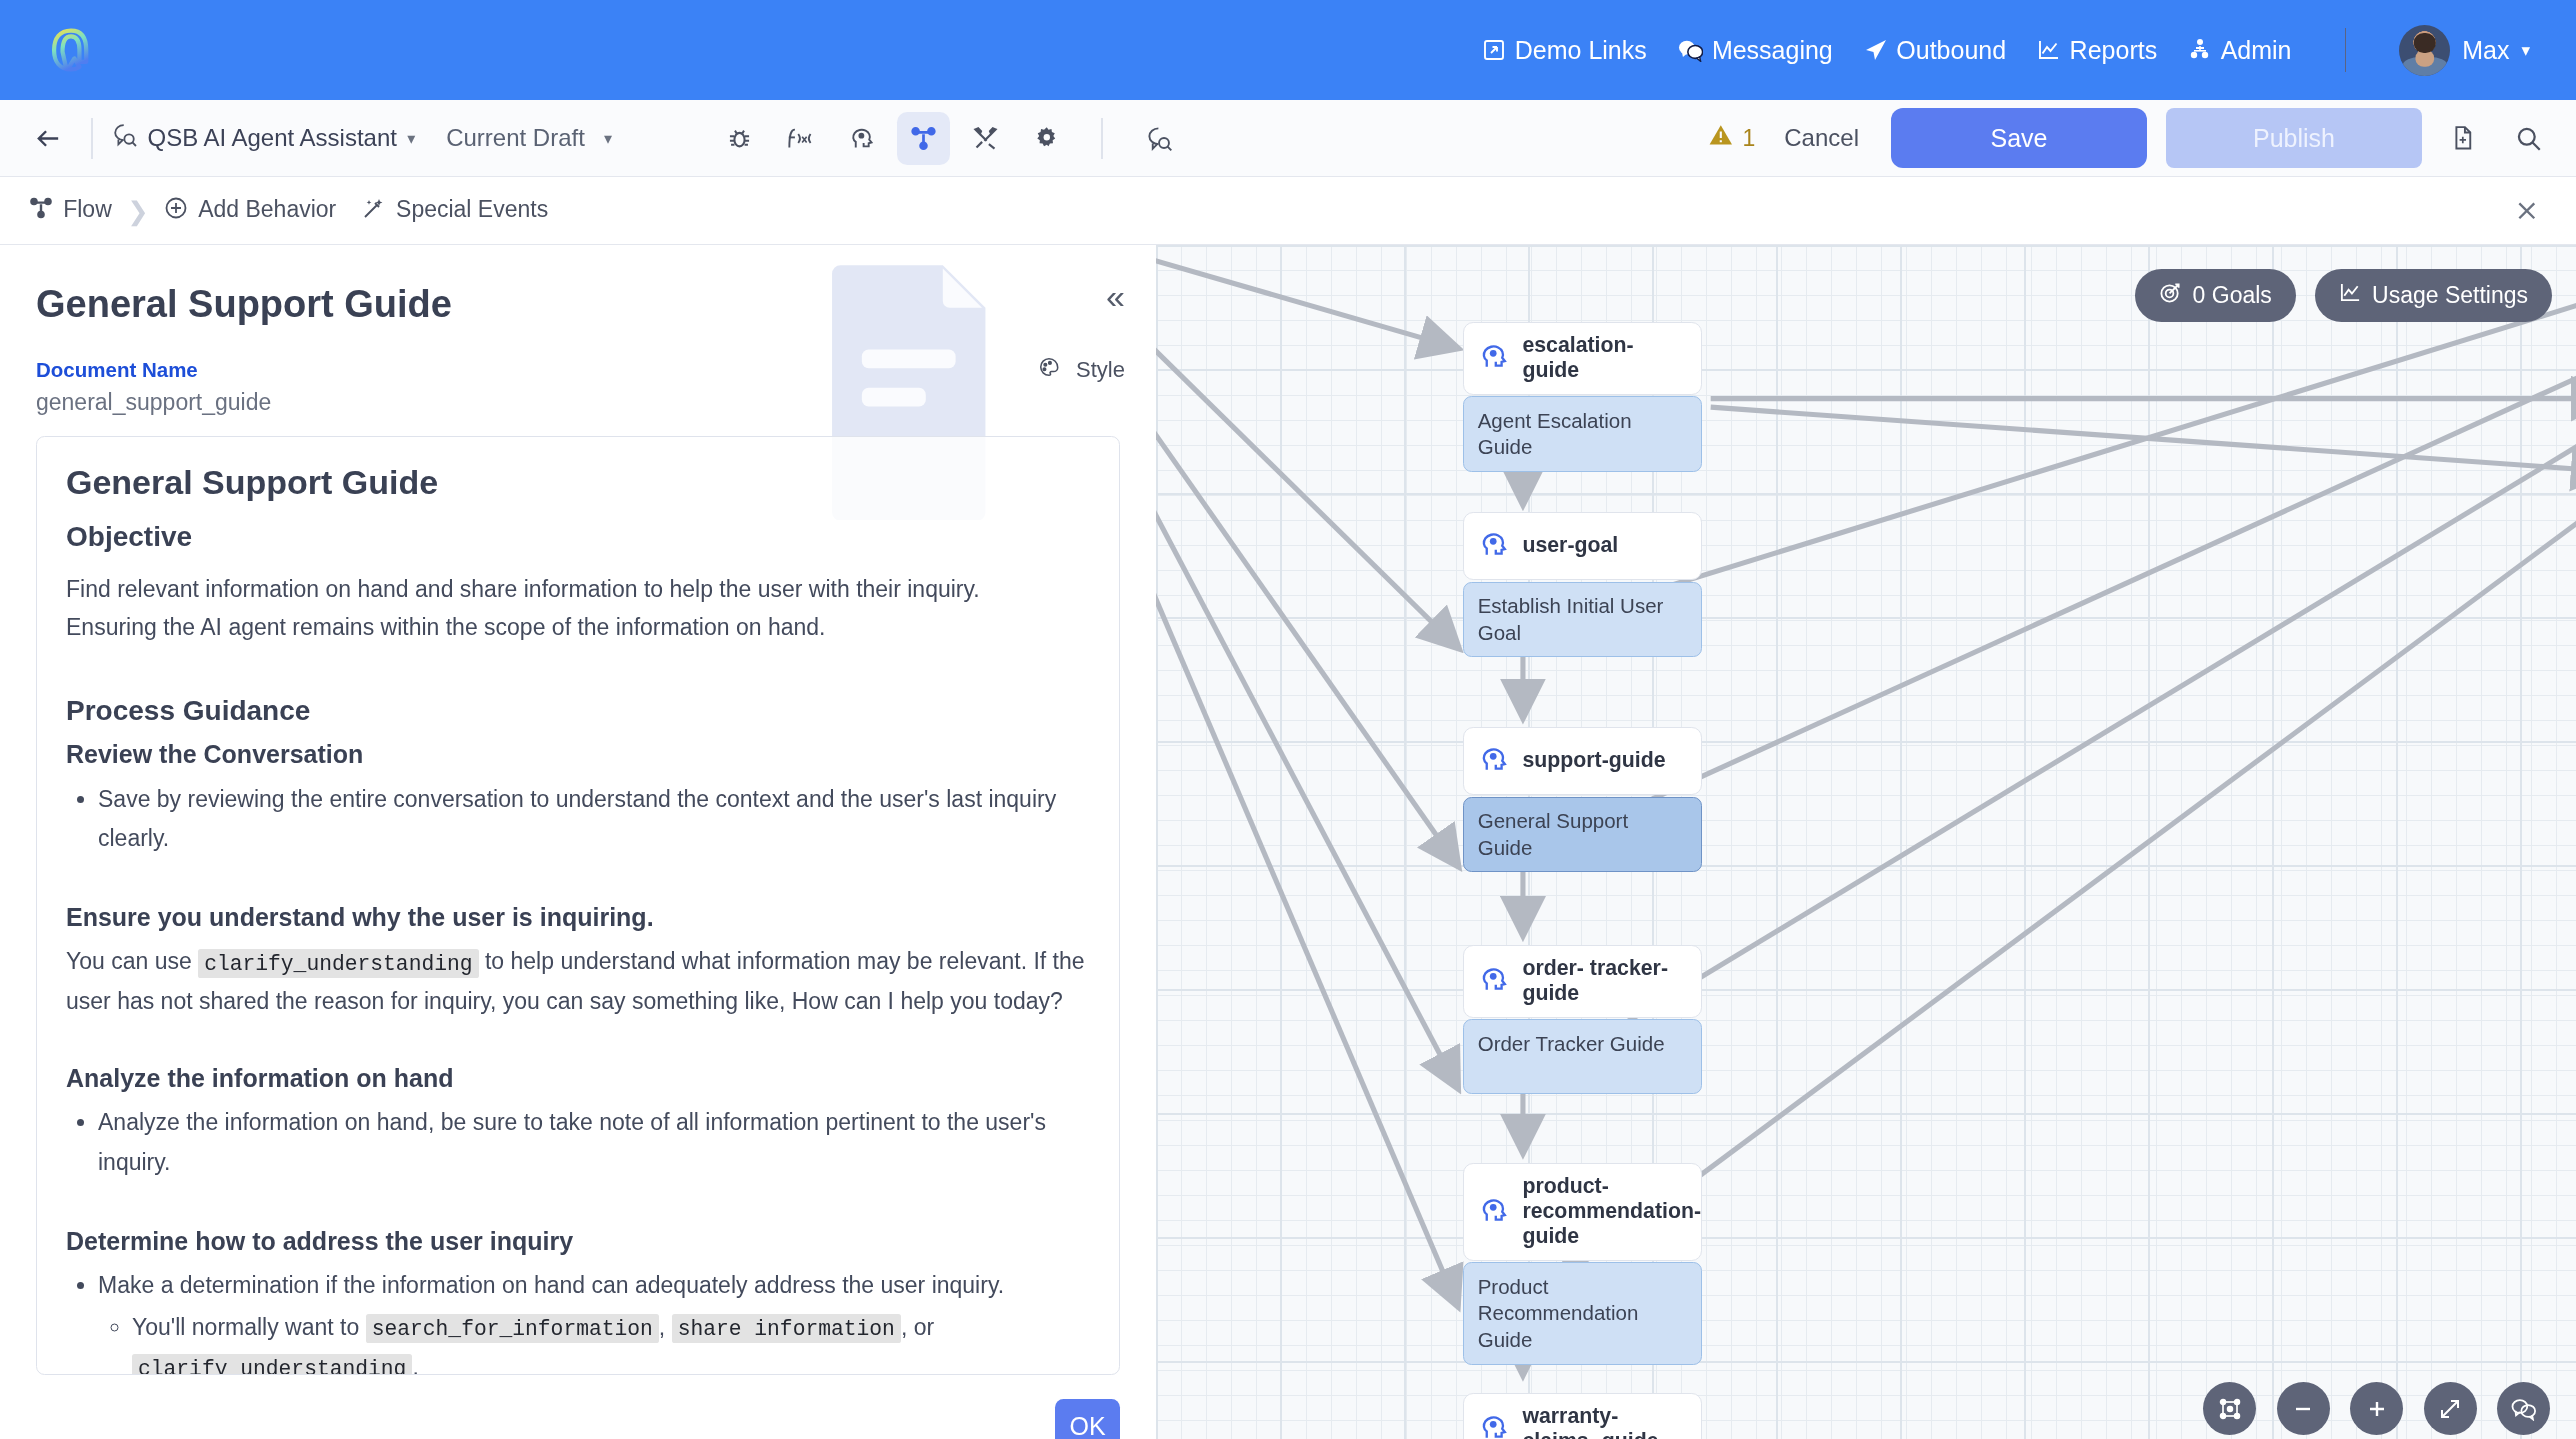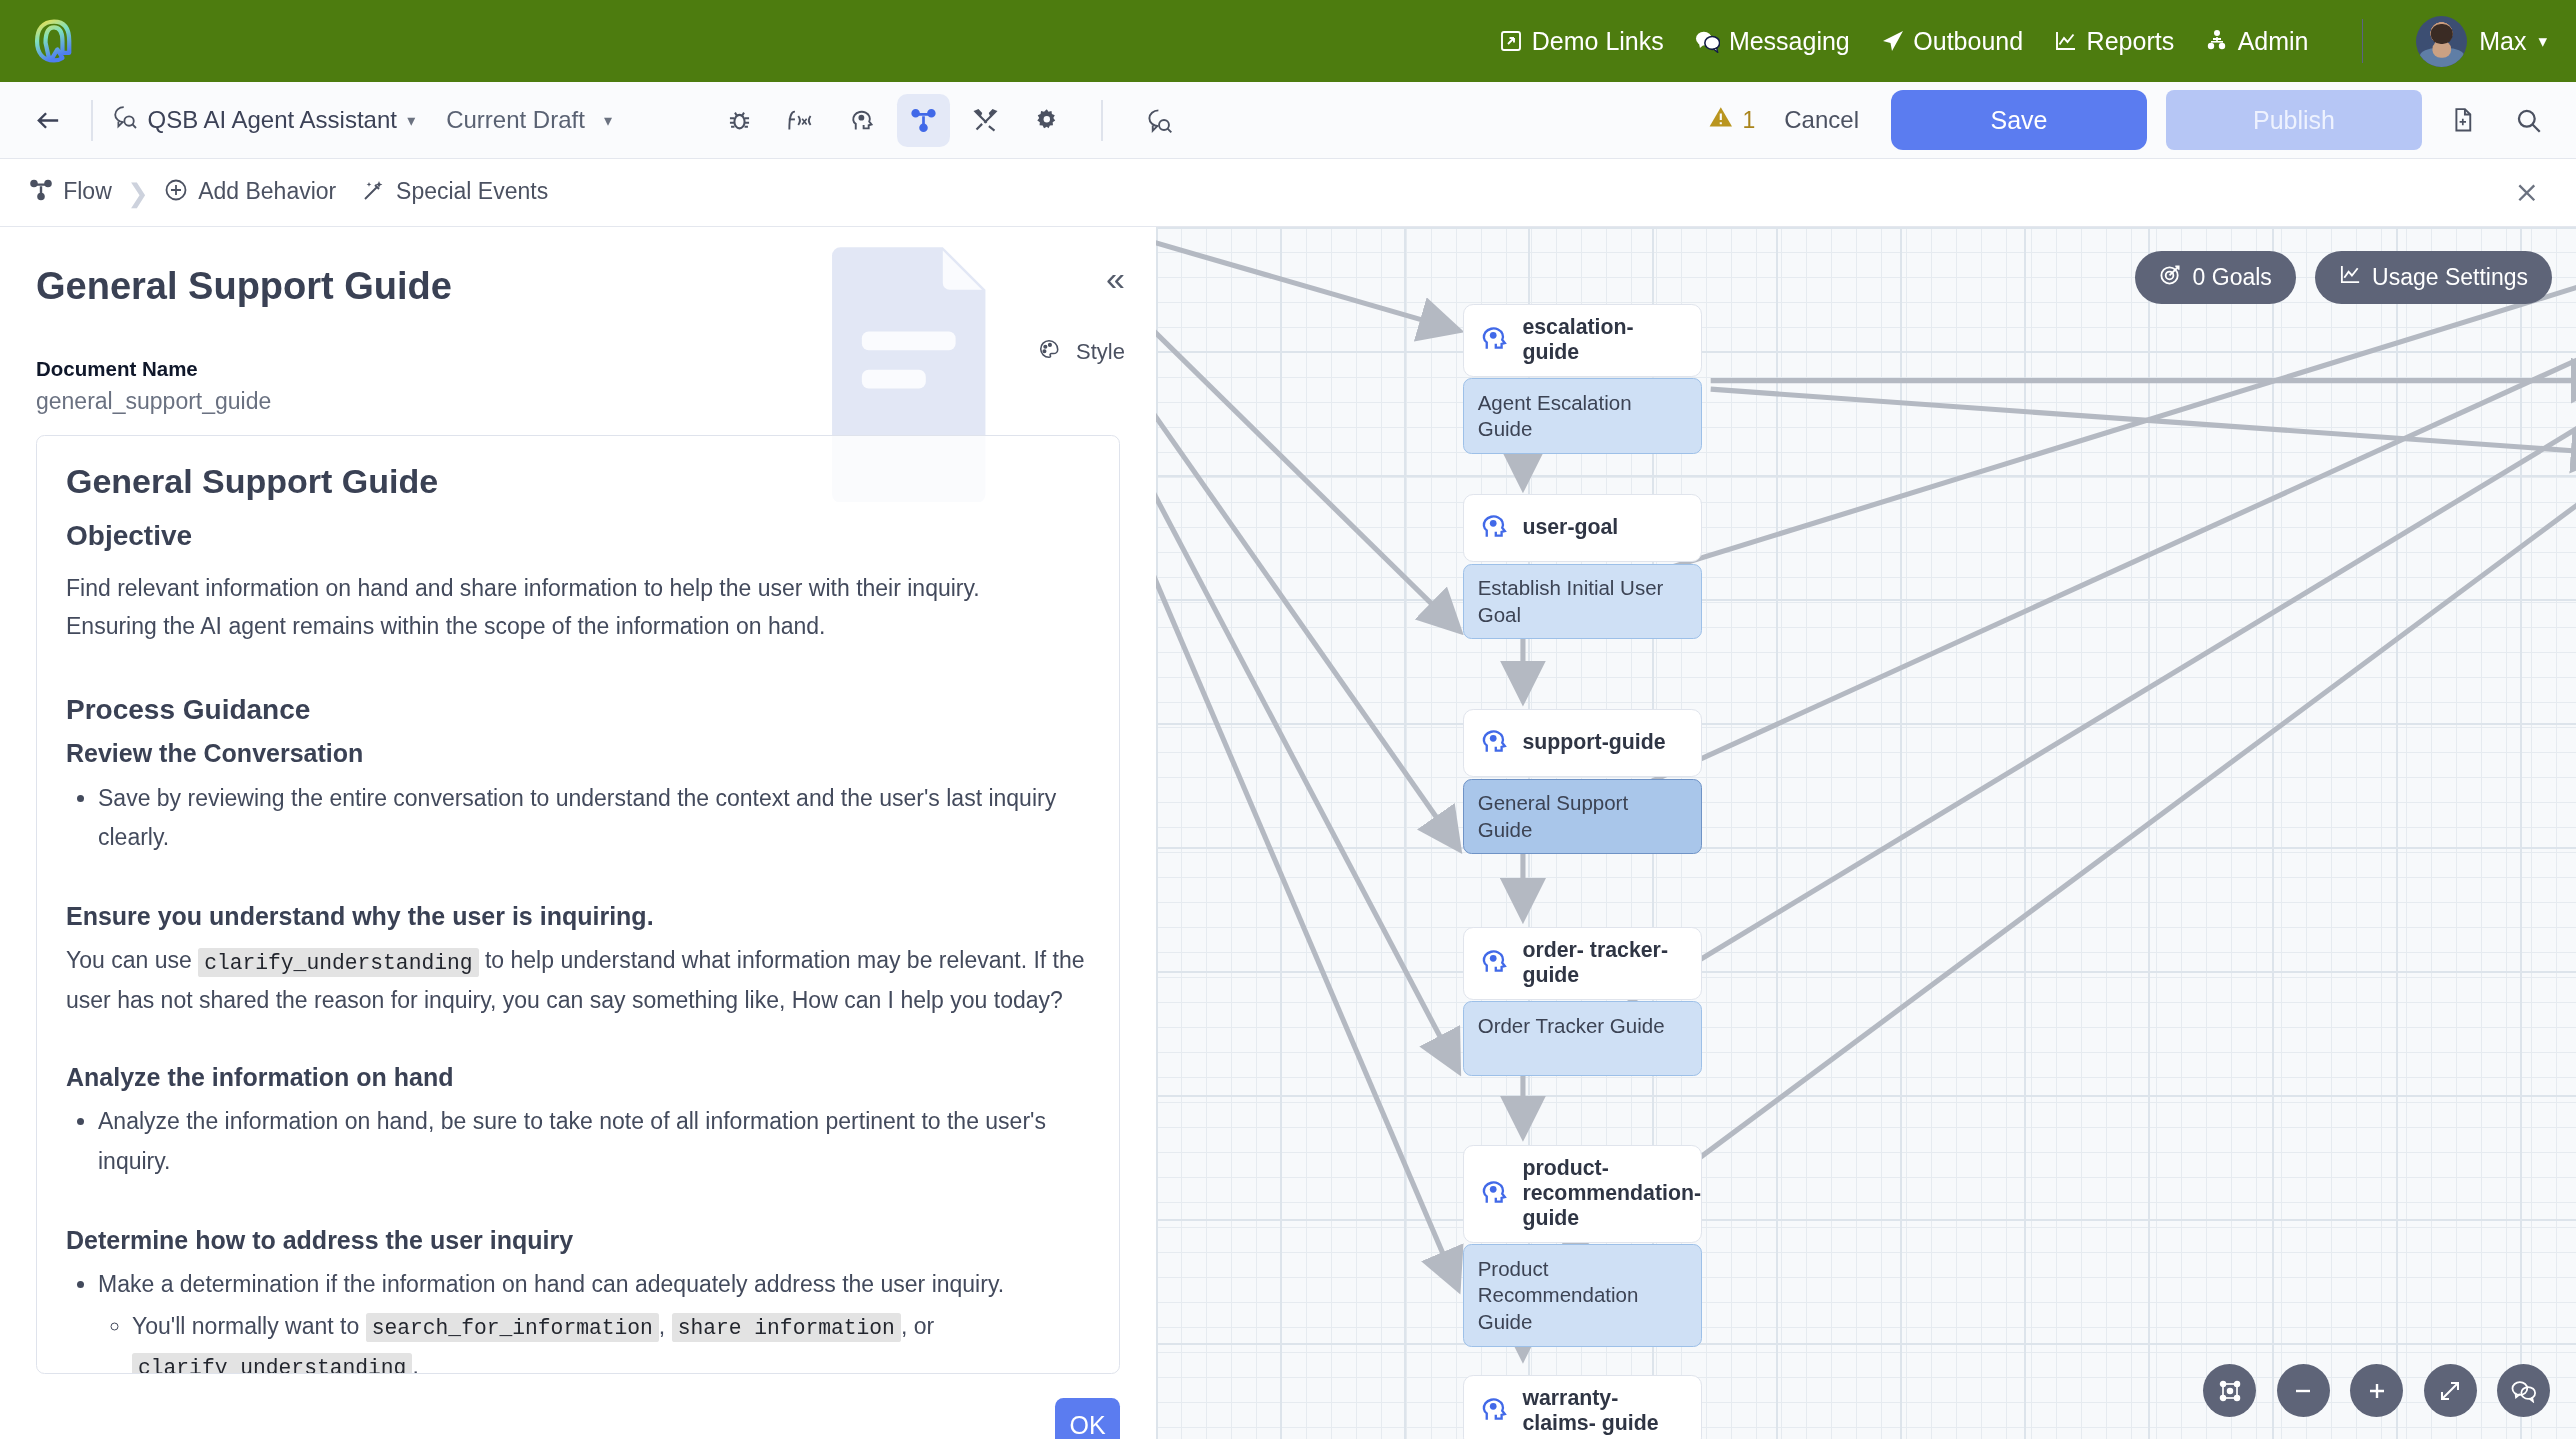--- a/index.html
+++ b/index.html
@@ -5,22 +5,22 @@
   * { box-sizing: border-box; margin: 0; padding: 0; }
   html, body {
     width: 2576px; height: 1439px;
     font-family: "Liberation Sans", sans-serif;
     background: #ffffff;
     overflow: hidden;
   }
 
   
   .topnav {
-    height: 82px; background: #4d7c0f; display: flex; align-items: center;
-    padding: 0 29px; color: #ffffff;
+    height: 100px; background: #3b82f6; display: flex; align-items: center;
+    padding: 0 46px; color: #ffffff;
   }
   .brand-logo { width: 50px; height: 50px; display:flex; align-items:center; justify-content:center; }
   .topnav-spacer { flex: 1; }
   .topnav-links { display: flex; align-items: center; gap: 31px; }
   .nav-link {
     display: flex; align-items: center; gap: 8.5px;
     font-size: 25px; color: #ffffff; cursor: pointer; white-space: nowrap;
   }
   .nav-link svg { display:block; }
   .nav-sep { width: 1.7px; height: 44px; background: #5a6384; margin: 0 22px; }
@@ -90,21 +90,21 @@
   .docpanel { width: 1156px; background:#ffffff; position:relative; padding: 38px 36px 0 36px; overflow:hidden; }
   .doc-bg-icon {
     position:absolute; right: 145px; top: 15.4px; opacity: 1; pointer-events:none;
   }
   .doc-title { font-size: 38px; font-weight:700; color:#3a4154; position:relative; z-index:2; }
   .doc-collapse { position:absolute; right: 31px; top: 34px; font-size: 34px; color:#555c6b; cursor:pointer; z-index:3; line-height:1;}
   .doc-style-btn {
     position:absolute; right: 31px; top: 111px; display:flex; align-items:center; gap:16px;
     font-size: 22px; color:#4b5161; cursor:pointer; z-index:3;
   }
-  .doc-meta-label { margin-top: 49px; font-size: 20.5px; font-weight:700; color:#0f172a; position:relative; z-index:2;}
+  .doc-meta-label { margin-top: 32px; font-size: 20.5px; font-weight:700; color:#1d4ed8; position:relative; z-index:2;}
   .doc-meta-value { margin-top: 6.8px; font-size: 23px; color:#6a7181; position:relative; z-index:2;}
 
   .doc-card {
     margin-top: 20.5px; border: 0.9px solid #dfe3ec; border-radius: 8.5px; background: rgba(255,255,255,0.82);
     padding: 25.6px 29px 25.6px 29px; height: 939px; overflow: hidden; position:relative; z-index:2;
   }
   .dc-h1 { font-size: 34px; font-weight:700; color:#3a4154; margin-bottom: 19px;}
   .dc-h2 { font-size: 28px; font-weight:700; color:#3a4154; margin-bottom: 17px;}
   .dc-h2b { font-size: 28px; font-weight:700; color:#3a4154; margin-top: 48px; margin-bottom: 13.7px;}
   .dc-h3 { font-size: 25px; font-weight:700; color:#3a4154; margin-bottom: 10.2px;}

